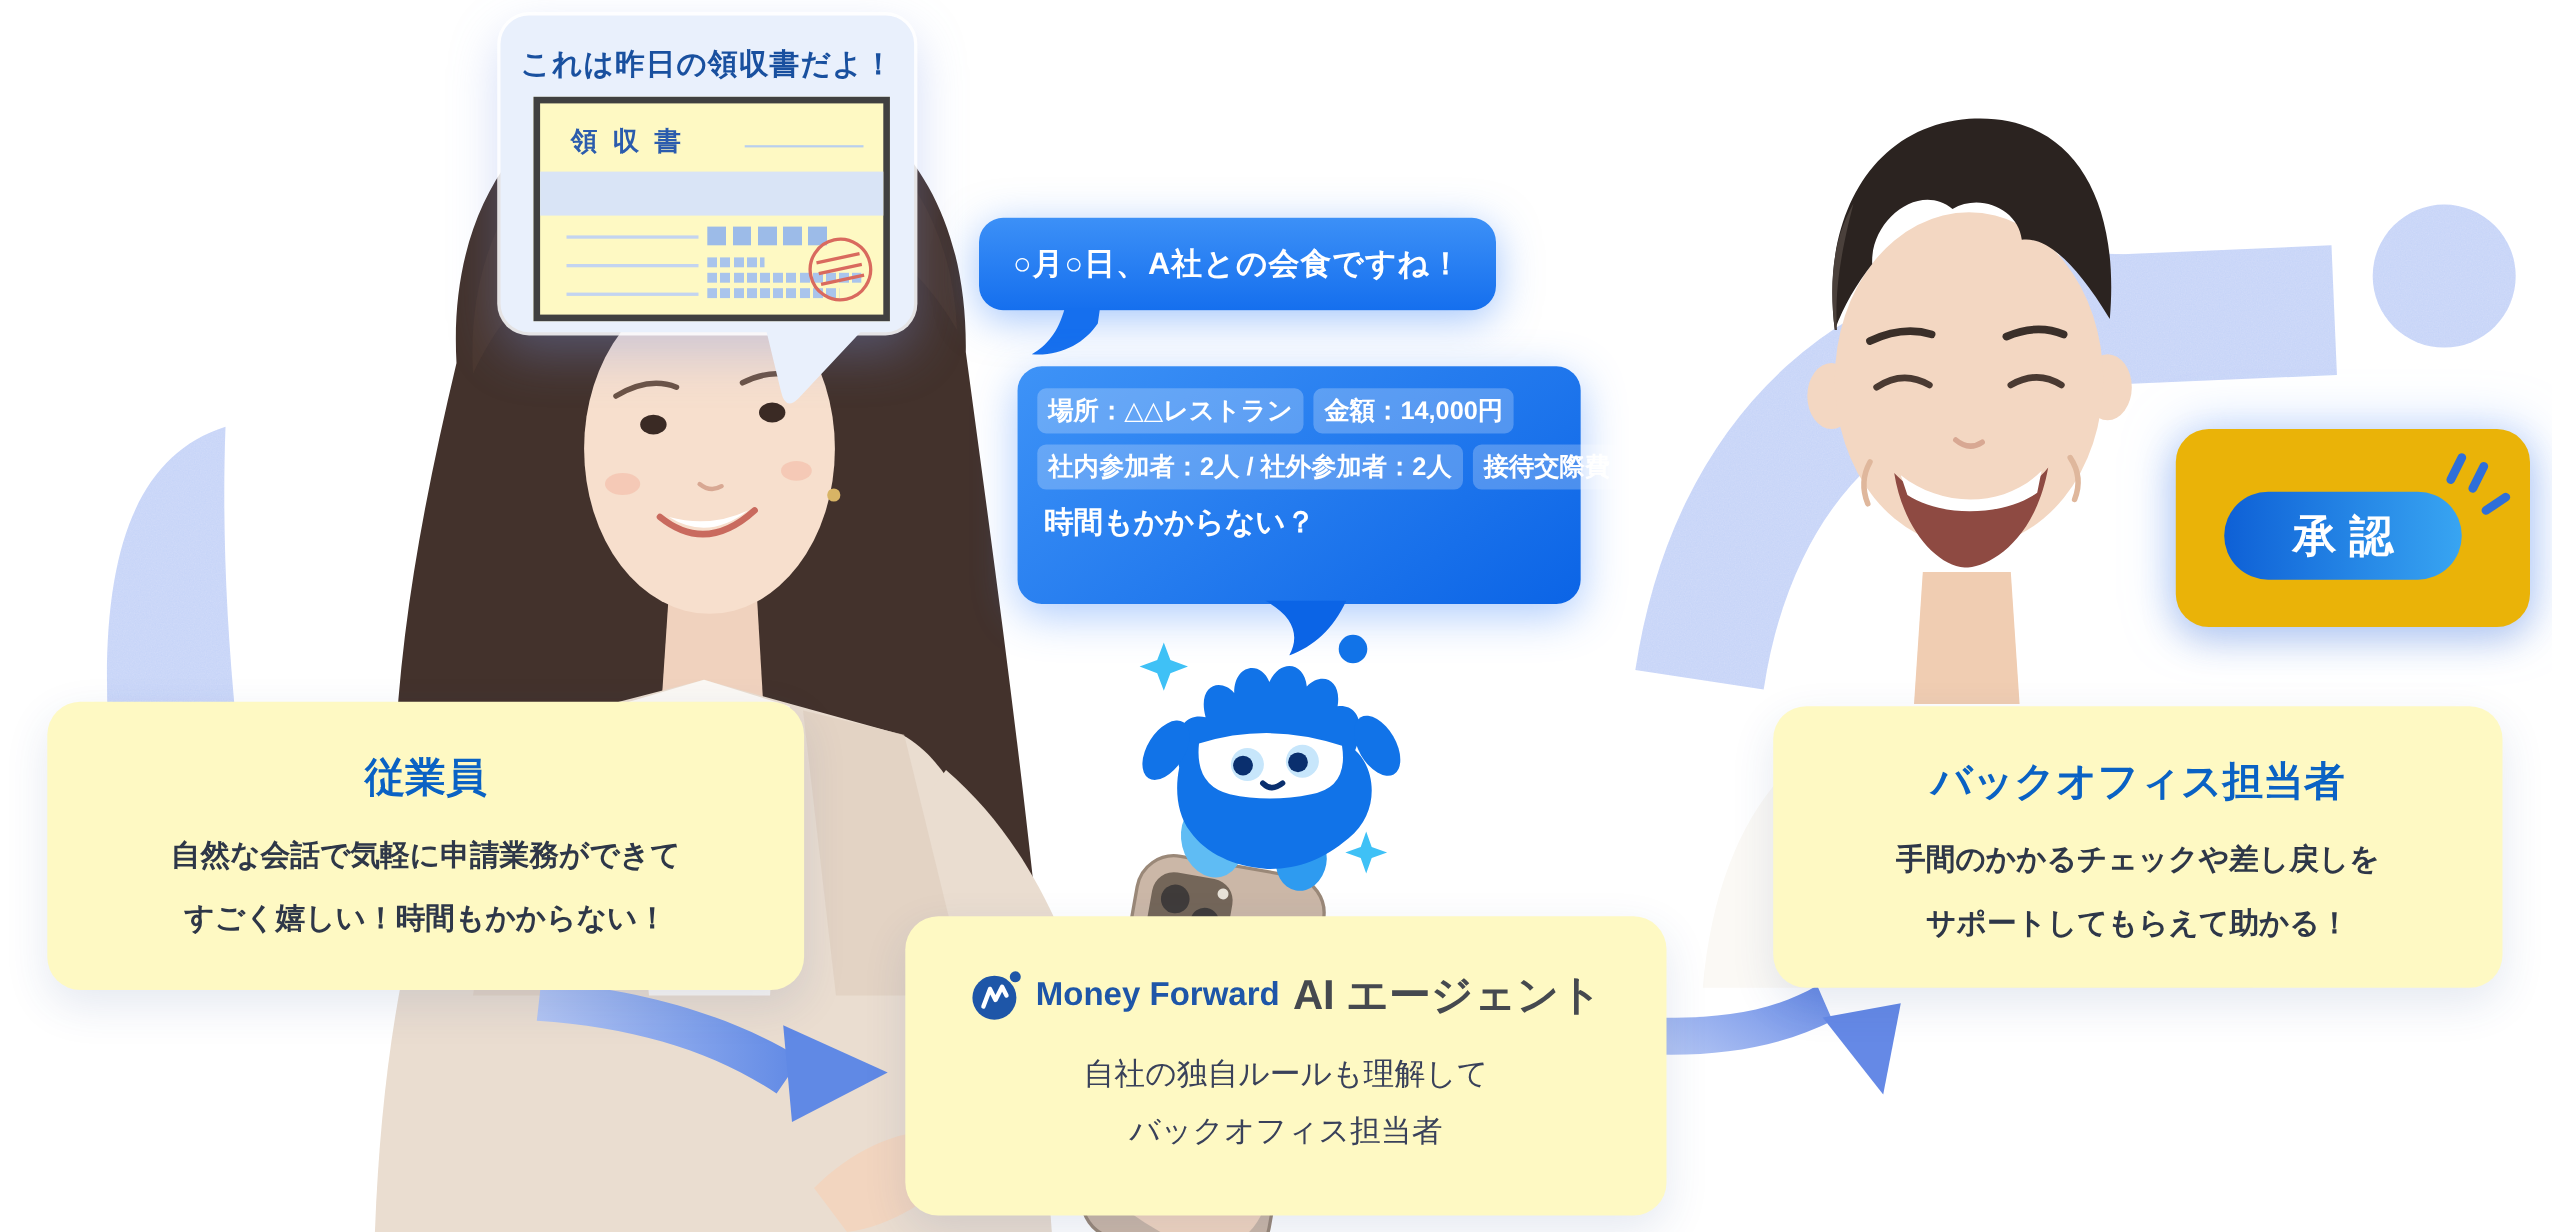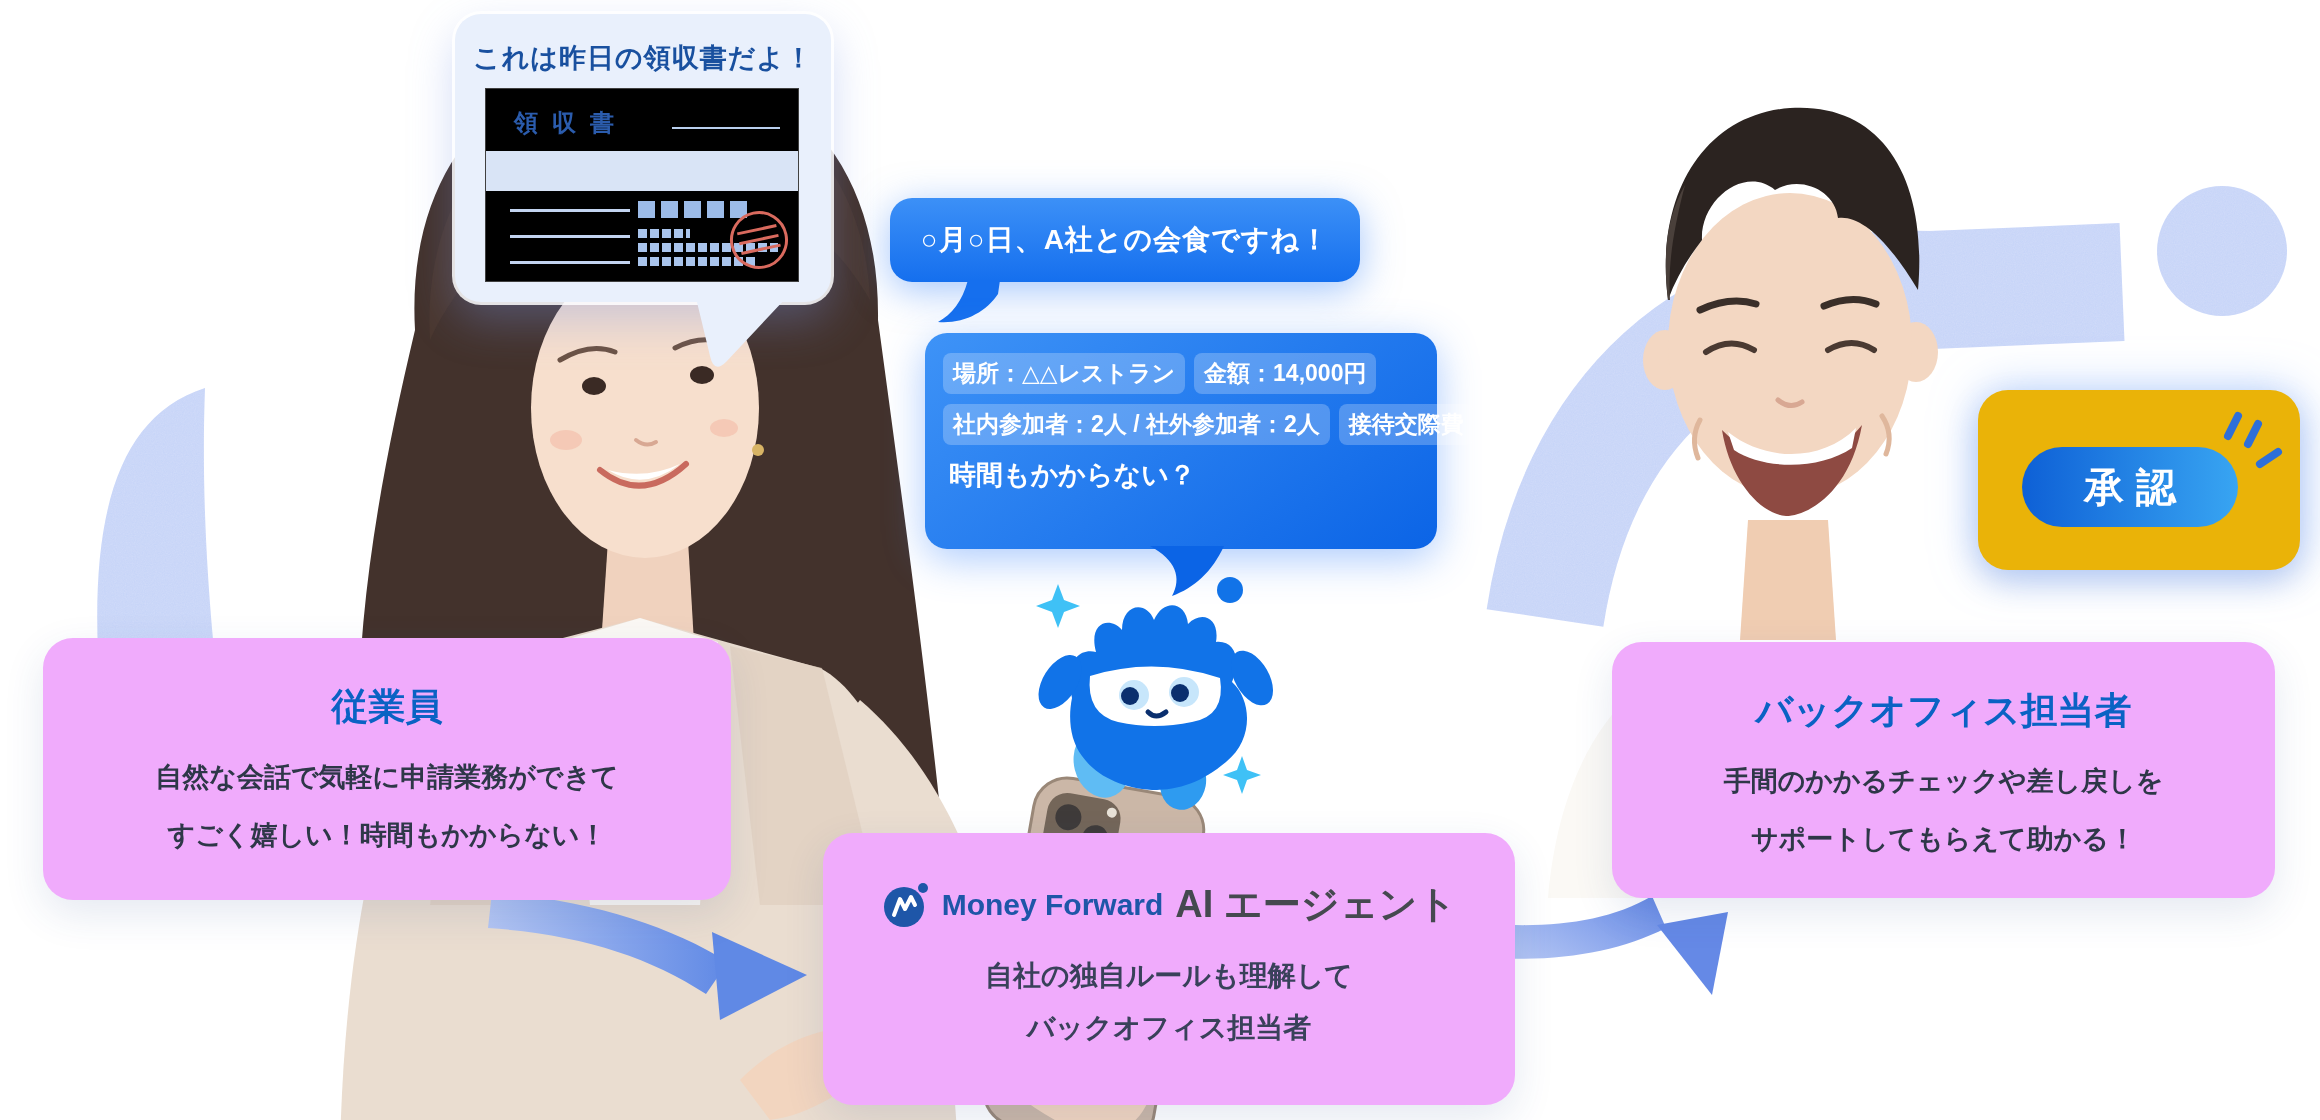--- a/index.html
+++ b/index.html
@@ -13,22 +13,22 @@
   
   #people{left:0;top:0;z-index:2;}
 
   
   .receipt-bubble{left:455px;top:14px;width:376px;height:288px;background:#E9F0FC;
     border-radius:26px;z-index:3;
     box-shadow:0 0 0 3px rgba(255,255,255,.85),0 18px 45px rgba(120,150,230,.35);}
   .receipt-bubble .msg{margin-top:26px;text-align:center;color:#19509F;font-weight:bold;
     font-size:27px;letter-spacing:1px;}
   .receipt-tail{left:690px;top:298px;z-index:3;}
-  .receipt-doc{position:absolute;left:30px;top:74px;width:312px;height:192px;background:#000000;
-    border:1px solid #404040;}
+  .receipt-doc{position:absolute;left:30px;top:74px;width:312px;height:192px;background:#fef9c3;
+    border:6px solid #404040;}
   .doc-title{position:absolute;left:28px;top:18px;color:#2B5CAD;font-weight:bold;
     font-size:24px;letter-spacing:14px;}
   .doc-titleline{position:absolute;right:18px;top:38px;width:108px;height:2px;background:#B9CFEE;}
   .doc-band{position:absolute;left:0;top:62px;width:100%;height:40px;background:#D9E4F6;}
   .doc-line{position:absolute;left:24px;width:120px;height:3px;background:#C3D4F0;}
   .doc-sq-big{position:absolute;left:152px;top:112px;width:112px;height:17px;
     background:repeating-linear-gradient(90deg,#9CBBE8 0 17px,transparent 17px 23px);}
   .doc-sq-s1{position:absolute;left:152px;top:140px;width:52px;height:9px;
     background:repeating-linear-gradient(90deg,#A9C4EC 0 9px,transparent 9px 12px);}
   .doc-sq-s2{position:absolute;left:152px;top:154px;width:140px;height:9px;
@@ -55,33 +55,33 @@
   .confirm{color:#fff;font-weight:bold;font-size:27px;margin:12px 0 0 6px;}
   .bubble2-tail{left:1150px;top:546px;z-index:3;}
 
   
   #mascot{left:1030px;top:560px;z-index:3;}
 
   
   .arrow{z-index:3;}
 
   
-  .card{background:#f0abfc;border-radius:30px;z-index:4;
+  .card{background:#fef9c3;border-radius:30px;z-index:4;
     box-shadow:0 14px 40px rgba(40,70,140,.12);text-align:center;box-sizing:border-box;}
   .card-employee{left:43px;top:638px;width:688px;height:262px;}
   .card-backoffice{left:1612px;top:642px;width:663px;height:256px;}
   .card-title{color:#0A62C4;font-weight:bold;font-size:37px;margin-top:44px;}
   .card-line{color:#2E3748;font-weight:600;font-size:27px;line-height:58px;}
   .card-body{margin-top:16px;}
 
   .card-agent{left:823px;top:833px;width:692px;height:272px;}
   .logo-row{display:flex;align-items:center;justify-content:center;margin-top:46px;gap:12px;}
   .brand-word{color:#1E56A8;font-weight:bold;font-size:30px;letter-spacing:0px;}
   .brand-suffix{color:#45494F;font-weight:600;font-size:38px;}
-  .agent-line{color:#39415A;font-weight:700;font-size:28px;line-height:52px;}
+  .agent-line{color:#39415A;font-weight:400;font-size:28px;line-height:52px;}
 
   
   .approve-card{left:1978px;top:390px;width:322px;height:180px;background:#eab308;
     border-radius:30px;z-index:5;box-shadow:0 0 45px rgba(130,175,255,.55),0 12px 30px rgba(60,100,190,.25);}
   .approve-btn{position:absolute;left:44px;top:57px;width:216px;height:80px;border-radius:40px;
     border:none;background:linear-gradient(90deg,#0E60D6,#38A5F2);color:#fff;font-weight:bold;
     font-size:40px;letter-spacing:12px;text-indent:12px;cursor:pointer;
     font-family:"Liberation Sans","DejaVu Sans",sans-serif;
     display:flex;align-items:center;justify-content:center;}
   .approve-sparkle{position:absolute;right:16px;top:18px;}

